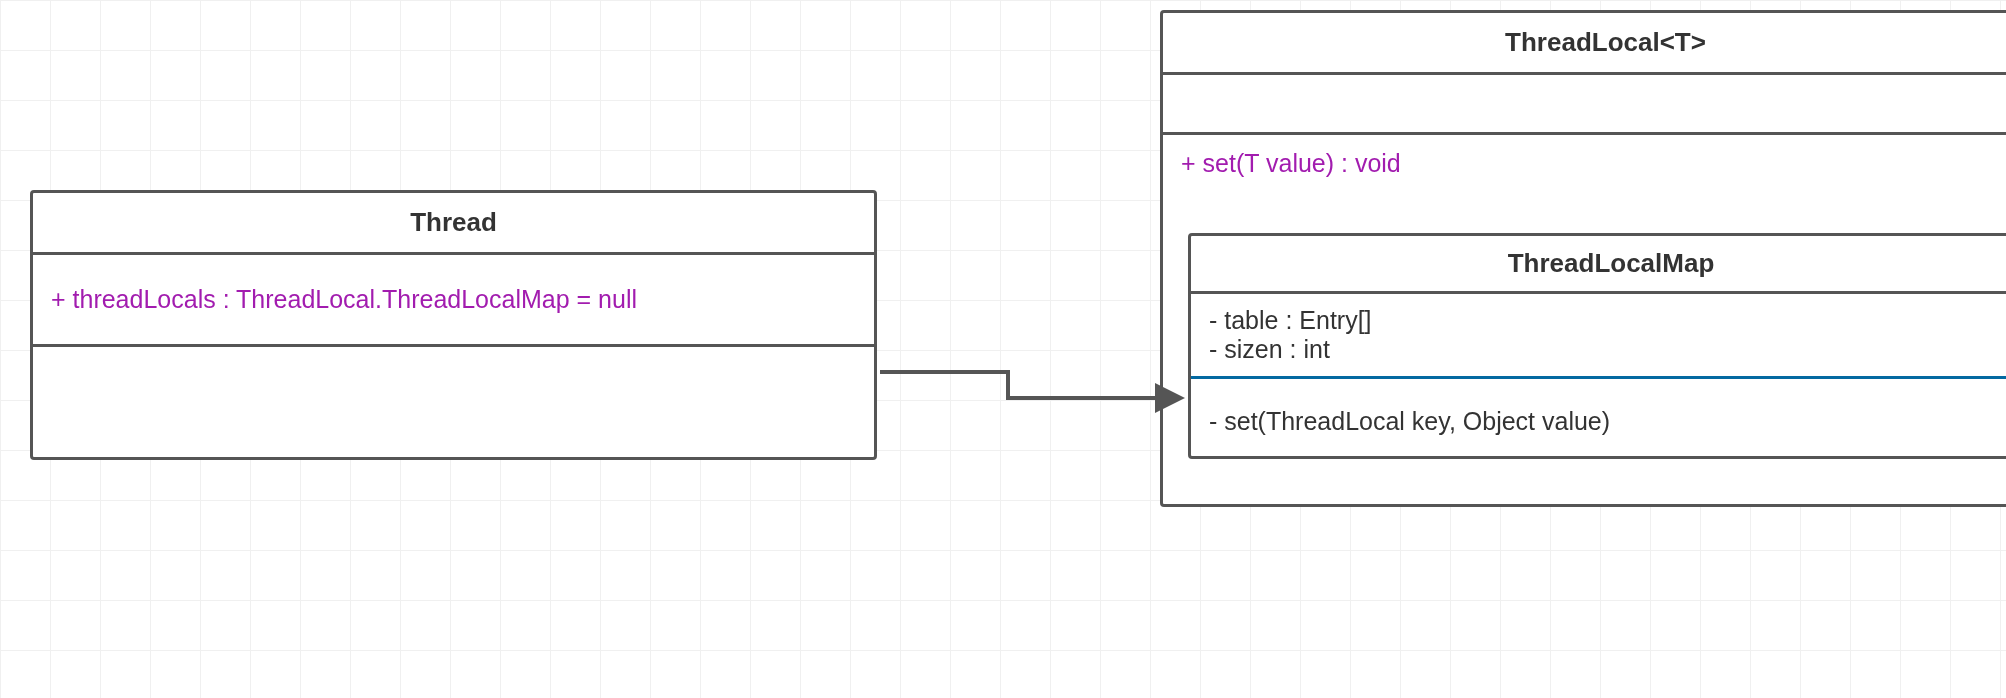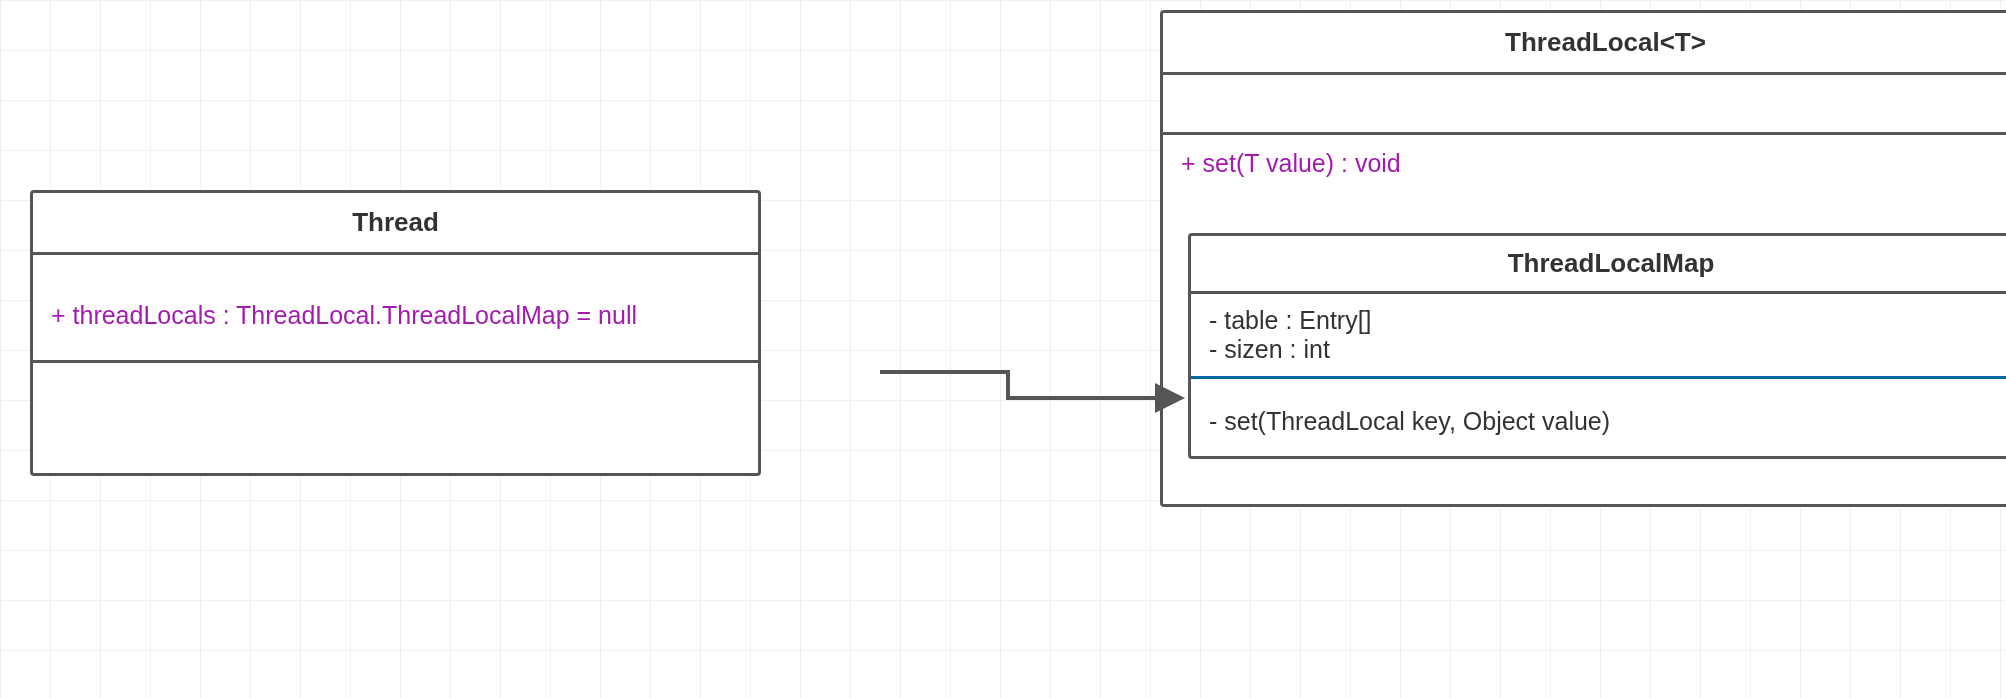--- a/index.html
+++ b/index.html
@@ -64,23 +64,23 @@
       border-bottom: 3px solid #0369a1;
     }
     .arrow-line {
       position: absolute;
       background: #555;
     }
   </style>
 </head>
 <body>
 
-<div class="class-box" style="left: 30px; top: 190px; width: 731px;">
+<div class="class-box" style="left: 30px; top: 190px; width: 847px;">
   <div class="class-title">Thread</div>
-  <div class="class-section bordered" style="padding-top:46px; padding-bottom:30px;">+ threadLocals : ThreadLocal.ThreadLocalMap = null</div>
+  <div class="class-section bordered" style="padding-top:30px; padding-bottom:30px;">+ threadLocals : ThreadLocal.ThreadLocalMap = null</div>
   <div class="class-section" style="height:110px;"></div>
 </div>
 
 <div class="class-box" style="left: 1160px; top: 10px; width: 891px;">
   <div class="class-title">ThreadLocal&lt;T&gt;</div>
   <div class="class-section bordered" style="height:60px;"></div>
   <div class="class-section" style="padding-bottom:5px;">
     <div>+ set(T value) : void</div>
   </div>
 

